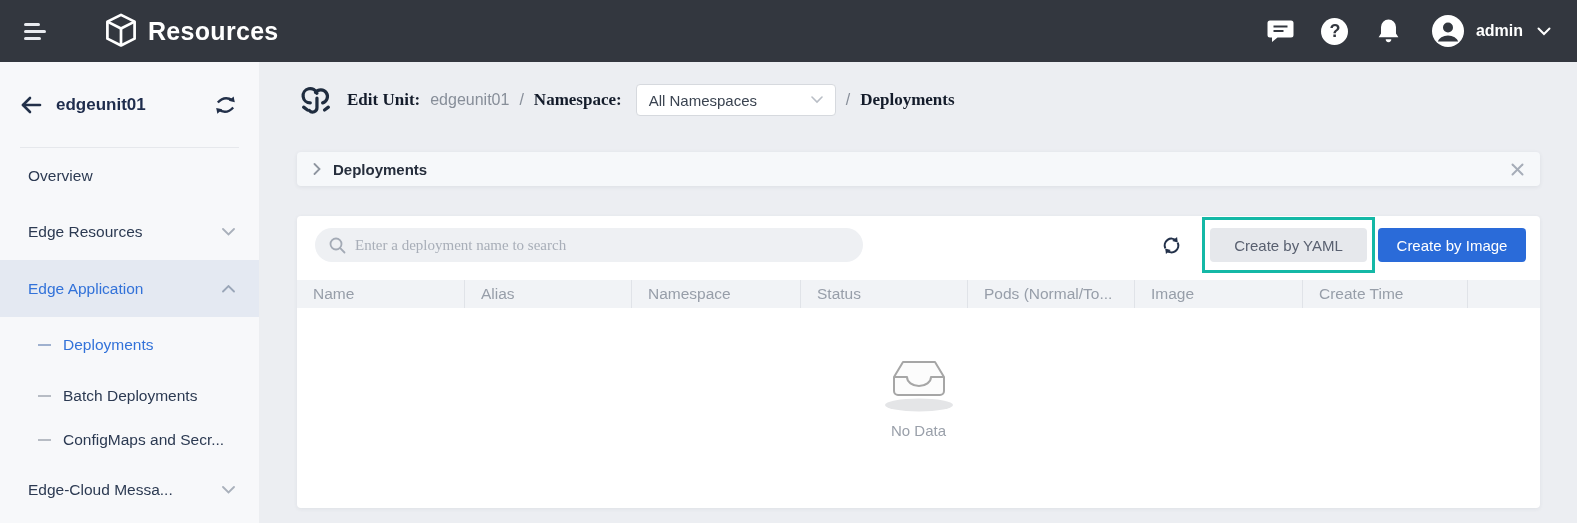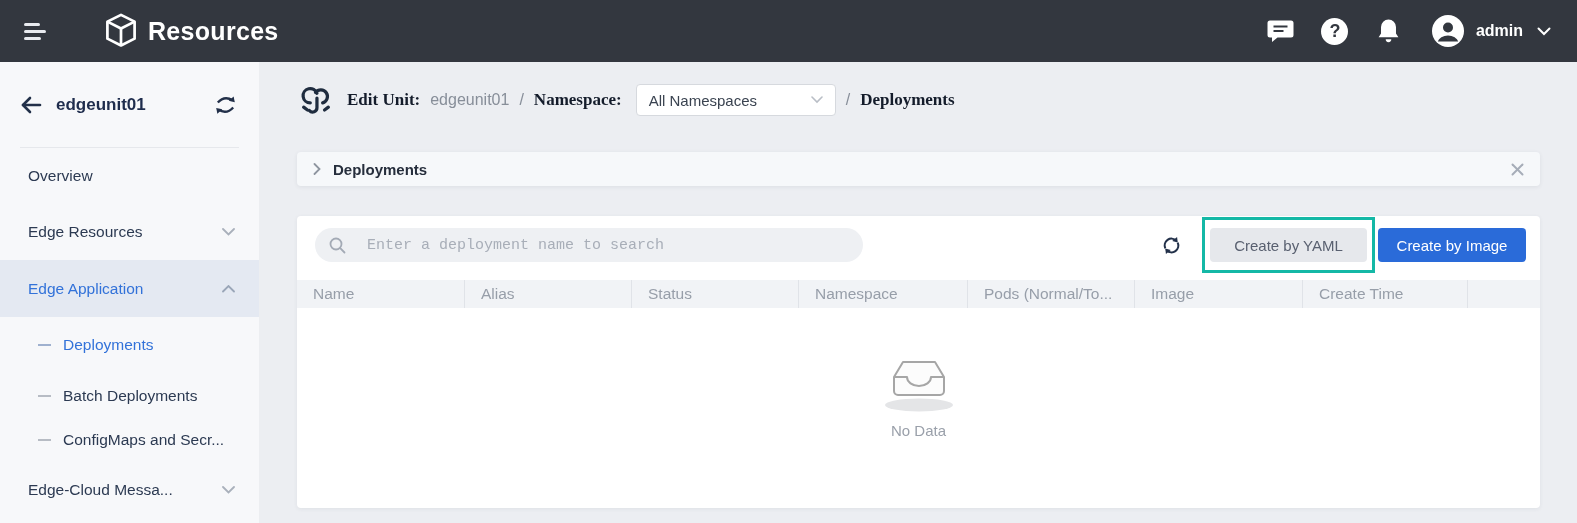--- a/index.html
+++ b/index.html
@@ -57,22 +57,22 @@
   .collapse-bar { margin-top:32px; height:34px; background:#f6f8fa; border-radius:4px;
                   box-shadow:0 1px 4px rgba(40,50,70,.08); display:flex; align-items:center; padding:0 16px; }
   .cb-title { font-size:15px; font-weight:bold; color:#262e3c; margin-left:12px; }
   .cb-close { margin-left:auto; display:flex; cursor:pointer; }
 
   .card { margin-top:30px; height:292px; background:#fff; border-radius:4px;
           box-shadow:0 1px 4px rgba(40,50,70,.07); }
   .toolbar { height:58px; display:flex; align-items:center; padding:0 14px 0 18px; }
   .search-box { width:548px; height:34px; background:#eef0f3; border-radius:17px; display:flex;
                 align-items:center; padding:0 14px; }
-  .search-box input { border:none; outline:none; background:transparent; flex:1; margin-left:21px;
-                      font-size:15px; color:#4a5260; font-family:Liberation Mono, monospace; }
+  .search-box input { border:none; outline:none; background:transparent; flex:1; margin-left:9px;
+                      font-size:15px; color:#4a5260; font-family:Liberation Serif, serif; }
   .search-box input::placeholder { color:#a8aeb8; }
   .toolbar-right { margin-left:auto; display:flex; align-items:center; }
   .refresh-btn { display:flex; cursor:pointer; margin-right:20px; }
   .red-annotation { border:3px solid #14b8a6; padding:8px 5px; margin-right:3px; }
   .btn { height:34px; border:none; border-radius:4px; font-size:15px; cursor:pointer; font-family:inherit; }
   .btn-yaml { width:157px; background:#e6e8ec; color:#596070; }
   .btn-image { width:148px; background:#2a6bd9; color:#fff; }
 
   .table-head { margin-top:6px; height:28px; background:#f1f3f6; display:flex; align-items:center; }
   .th { height:100%; display:flex; align-items:center; padding-left:16px; font-size:15.5px; color:#979ea9;
@@ -279,22 +279,22 @@
             <div class="red-annotation">
               <button class="btn btn-yaml">Create by YAML</button>
             </div>
             <button class="btn btn-image">Create by Image</button>
           </div>
         </div>
 
         <div class="table-head">
           <div class="th c0">Name</div>
           <div class="th c1">Alias</div>
+          <div class="th c3">Namespace</div>
           <div class="th c2">Status</div>
-          <div class="th c3">Namespace</div>
           <div class="th c4">Pods (Normal/To...</div>
           <div class="th c5">Image</div>
           <div class="th c6">Create Time</div>
           <div class="th c7"></div>
         </div>
 
         <div class="empty">
           <span style="display:flex">
             <svg width="84" height="62" viewBox="0 0 84 62">
               <ellipse cx="42" cy="55" rx="34" ry="6.5" fill="#e4e5e7"></ellipse>

